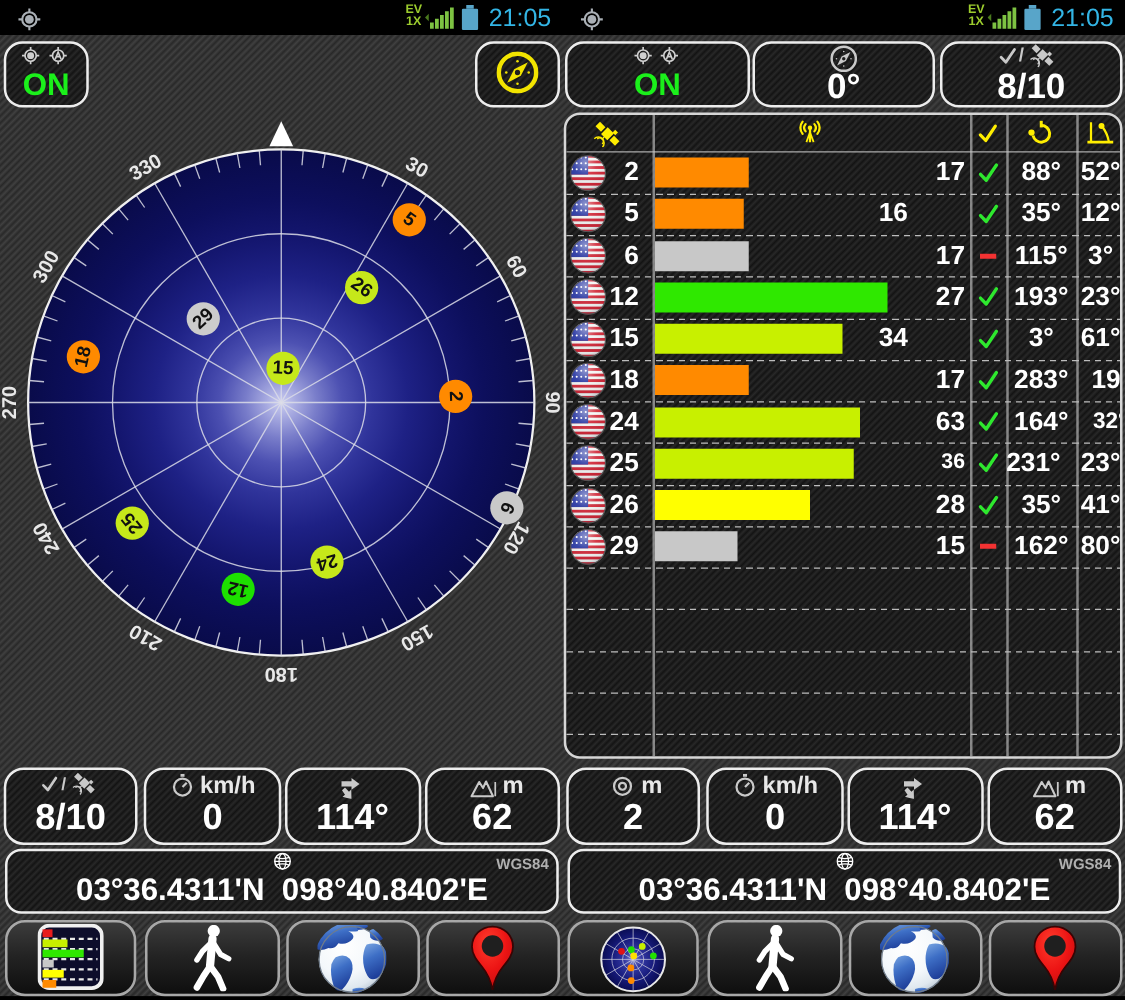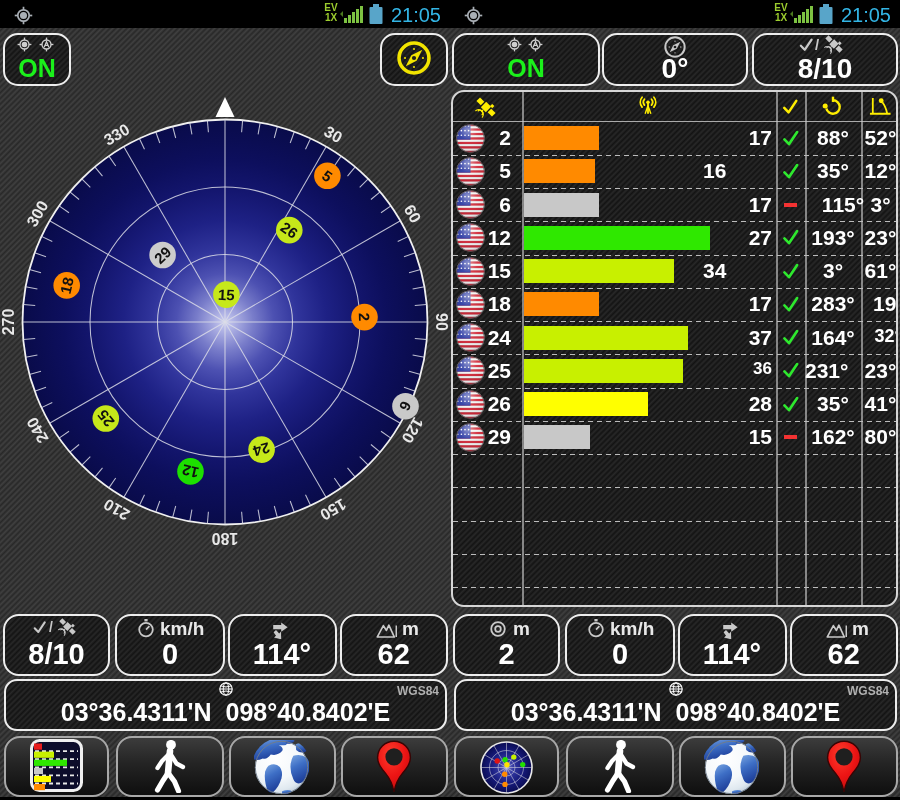--- a/index.html
+++ b/index.html
@@ -455,21 +455,21 @@
             <circle cx="8.99" cy="11.31" r="0.81" fill="#fff"></circle>
             <circle cx="12.62" cy="11.31" r="0.81" fill="#fff"></circle>
             <rect width="29" height="29" fill="url(#fg29)"></rect>
           </g>
           <circle cx="14.5" cy="14.5" r="13.9" fill="none" stroke="#555" stroke-width="0.9"></circle>
         </svg></div>
       <div class="abs w" style="left:30px;top:100.6px;width:28px;text-align:right;font-size:21px">6</div>
       <div class="abs" style="left:71px;top:100.6px;width:75px;height:24px;background:#c8c8c8"></div>
       <div class="abs w" style="left:250px;top:100.6px;width:69px;text-align:right;font-size:21px">17</div>
       <div class="abs" style="left:331px;top:110.6px;width:13px;height:4px;background:#f33232"></div>
-      <div class="abs w" style="left:352px;top:100.6px;width:76px;text-align:center;font-size:21px">115°</div>
+      <div class="abs w" style="left:352px;top:100.6px;width:56px;text-align:center;font-size:21px">115°</div>
       <div class="abs w" style="left:408px;top:100.6px;width:39px;text-align:center;font-size:21px">3°</div>
       <div class="abs" style="left:3px;top:131.4px"><svg width="29" height="29" viewBox="0 0 29 29" style="">
           <defs>
             <clipPath id="fc29">
               <circle cx="14.5" cy="14.5" r="14.0"></circle>
             </clipPath>
             <radialGradient id="fg29" cx="42%" cy="22%" r="85%">
               <stop offset="0%" stop-color="#ffffff" stop-opacity="0.5"></stop>
               <stop offset="38%" stop-color="#ffffff" stop-opacity="0.12"></stop>
               <stop offset="78%" stop-color="#556" stop-opacity="0.10"></stop>
@@ -655,21 +655,21 @@
             <circle cx="1.74" cy="11.31" r="0.81" fill="#fff"></circle>
             <circle cx="5.37" cy="11.31" r="0.81" fill="#fff"></circle>
             <circle cx="8.99" cy="11.31" r="0.81" fill="#fff"></circle>
             <circle cx="12.62" cy="11.31" r="0.81" fill="#fff"></circle>
             <rect width="29" height="29" fill="url(#fg29)"></rect>
           </g>
           <circle cx="14.5" cy="14.5" r="13.9" fill="none" stroke="#555" stroke-width="0.9"></circle>
         </svg></div>
       <div class="abs w" style="left:30px;top:233.6px;width:28px;text-align:right;font-size:21px">24</div>
       <div class="abs" style="left:71px;top:233.6px;width:164px;height:24px;background:#c8f000"></div>
-      <div class="abs w" style="left:250px;top:233.6px;width:69px;text-align:right;font-size:21px">37</div>
+      <div class="abs w" style="left:250px;top:233.6px;width:69px;text-align:right;font-size:21px">63</div>
       <div class="abs" style="left:328px;top:236.1px"><svg width="19" height="19" viewBox="0 0 19 19" style="">
           <path d="M 3.42 10.450000000000001 L 7.9799999999999995 15.200000000000001 L 16.15 3.04" fill="none" stroke="#2ee82e" stroke-width="2.66" stroke-linecap="round" stroke-linejoin="round"></path>
         </svg></div>
       <div class="abs w" style="left:352px;top:233.6px;width:56px;text-align:center;font-size:21px">164°</div>
       <div class="abs w" style="left:408px;top:233.6px;width:54px;text-align:center;font-size:18px">32°</div>
       <div class="abs" style="left:3px;top:264.4px"><svg width="29" height="29" viewBox="0 0 29 29" style="">
           <defs>
             <clipPath id="fc29">
               <circle cx="14.5" cy="14.5" r="14.0"></circle>
             </clipPath>

